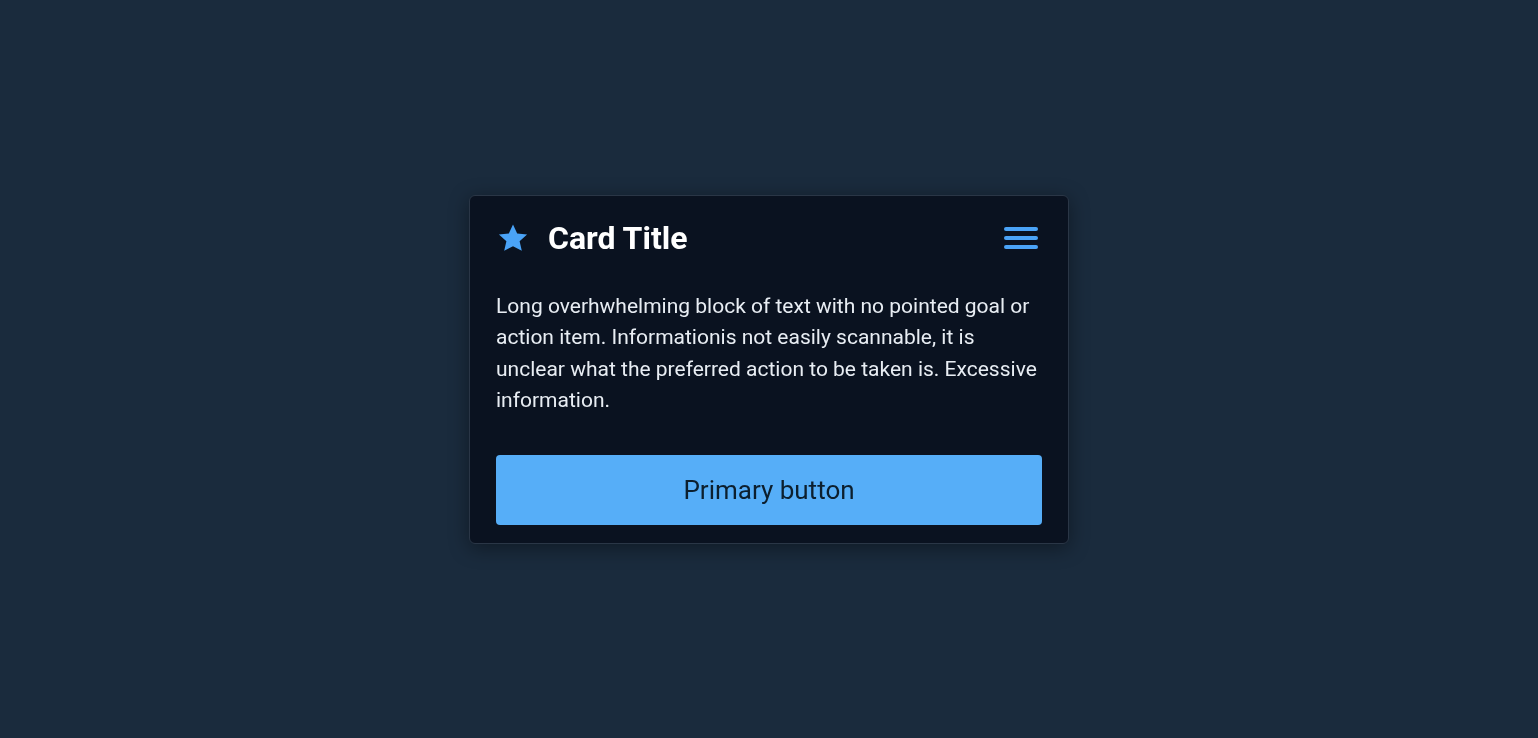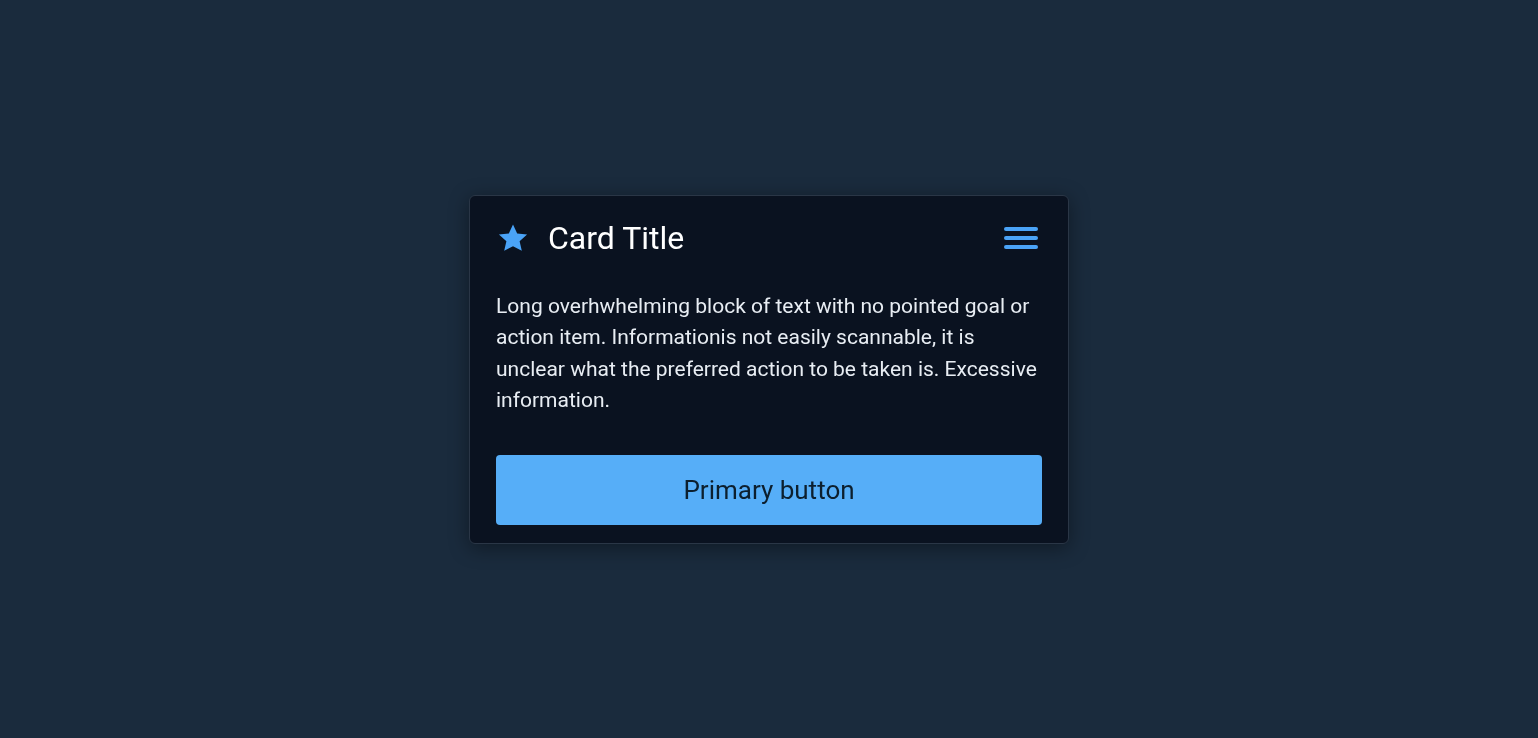--- a/index.html
+++ b/index.html
@@ -41,21 +41,21 @@
     }
     .star-icon {
       width: 34px;
       height: 34px;
       fill: #4aa3f7;
       display: block;
     }
     .card-title {
       color: #ffffff;
       font-size: 32px;
-      font-weight: 400;
+      font-weight: 700;
       line-height: 1;
     }
     .menu-button {
       background: none;
       border: none;
       cursor: pointer;
       padding: 4px;
       display: flex;
       flex-direction: column;
       gap: 5px;

